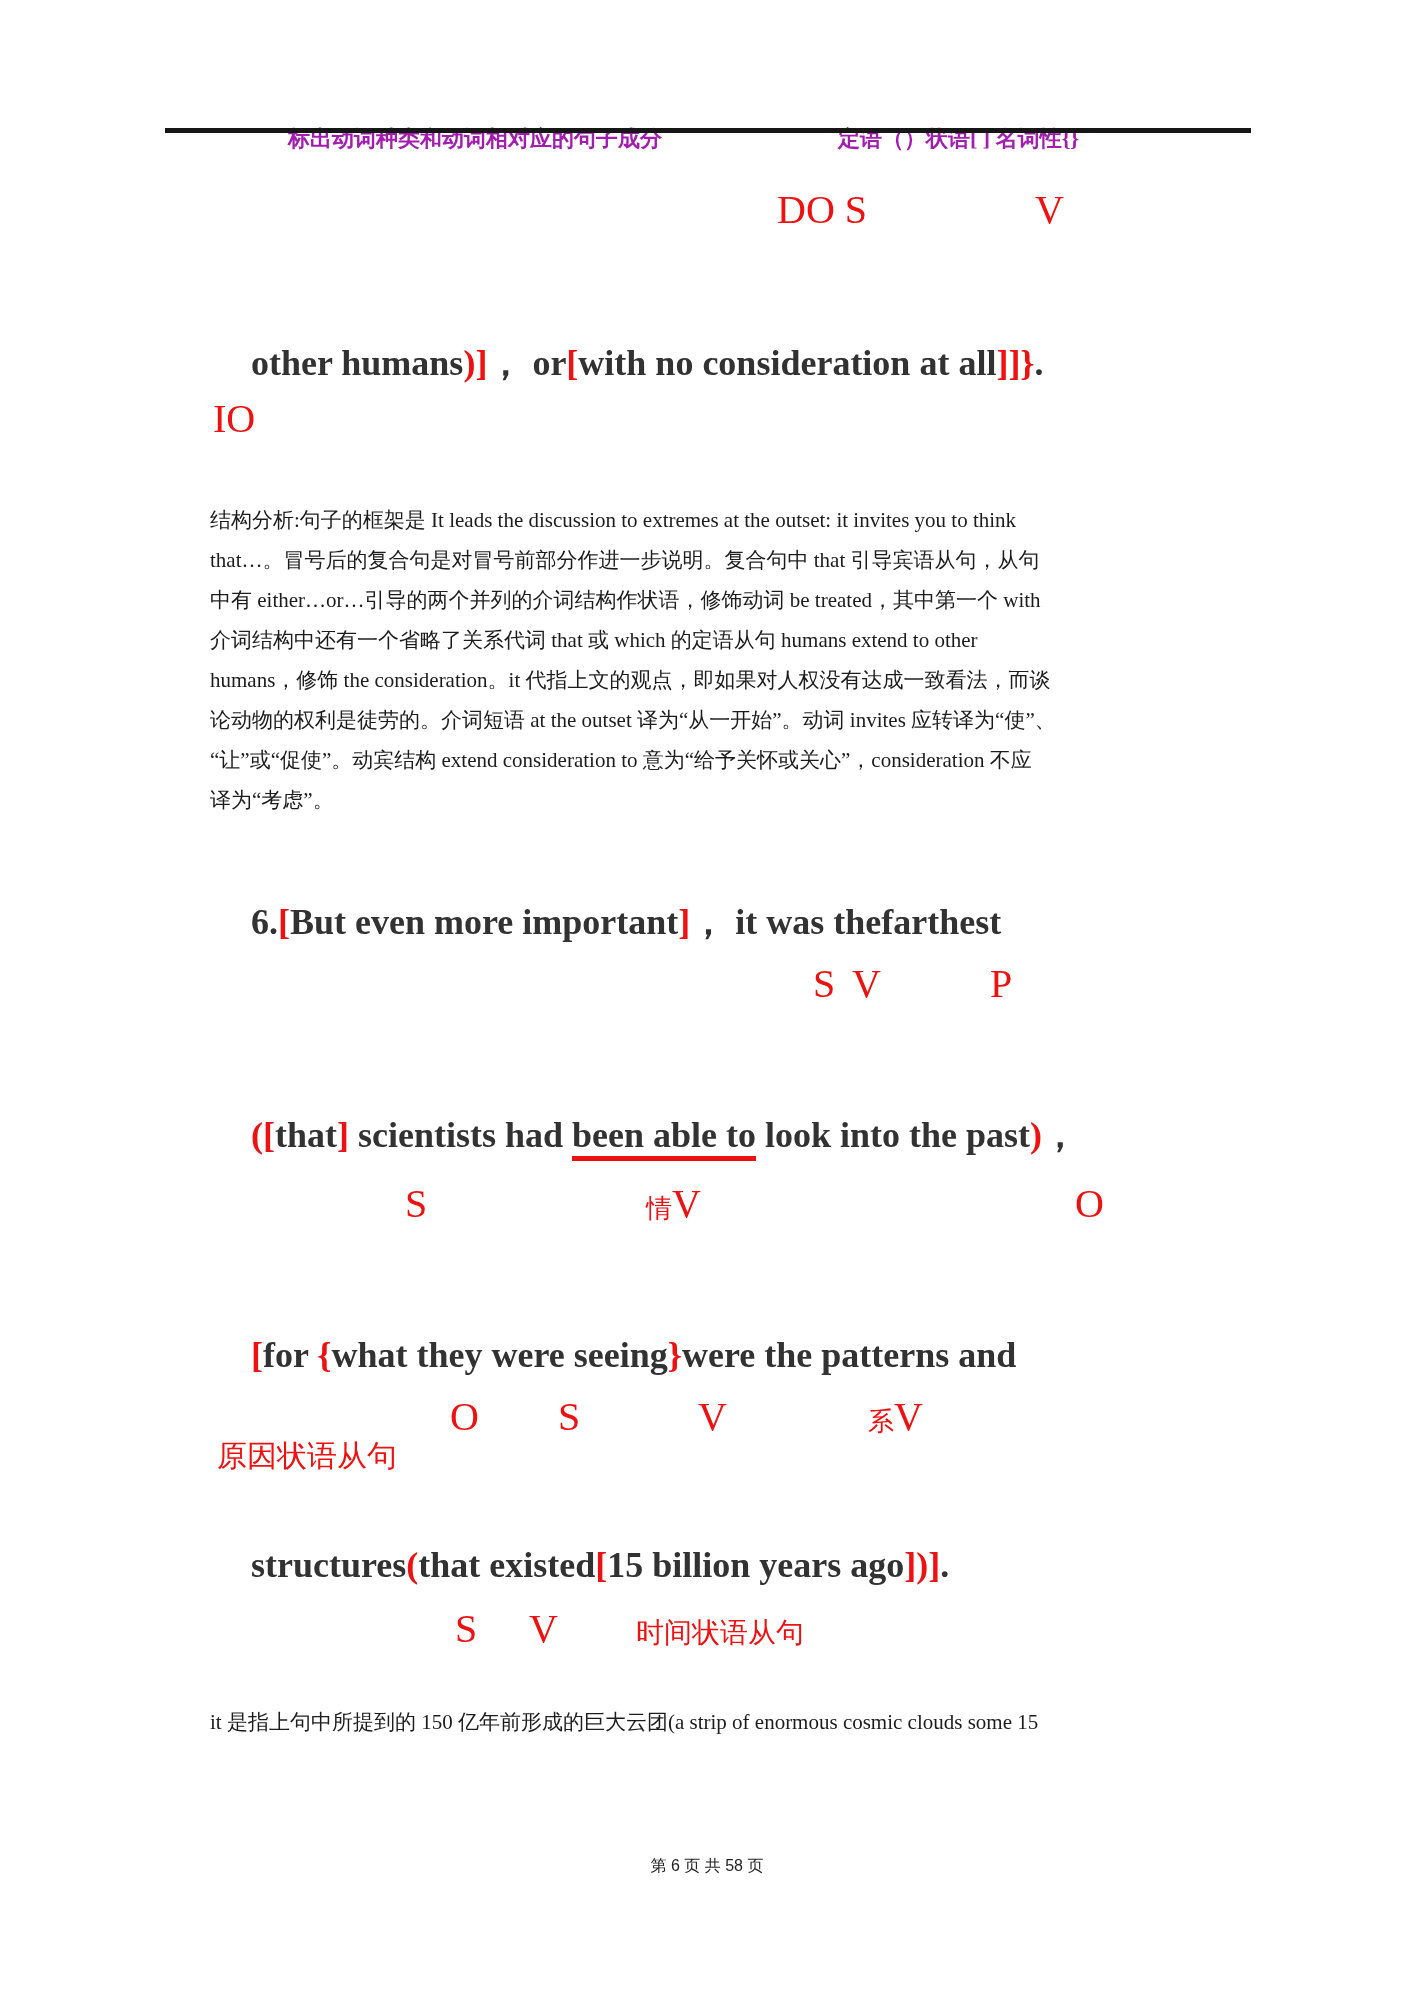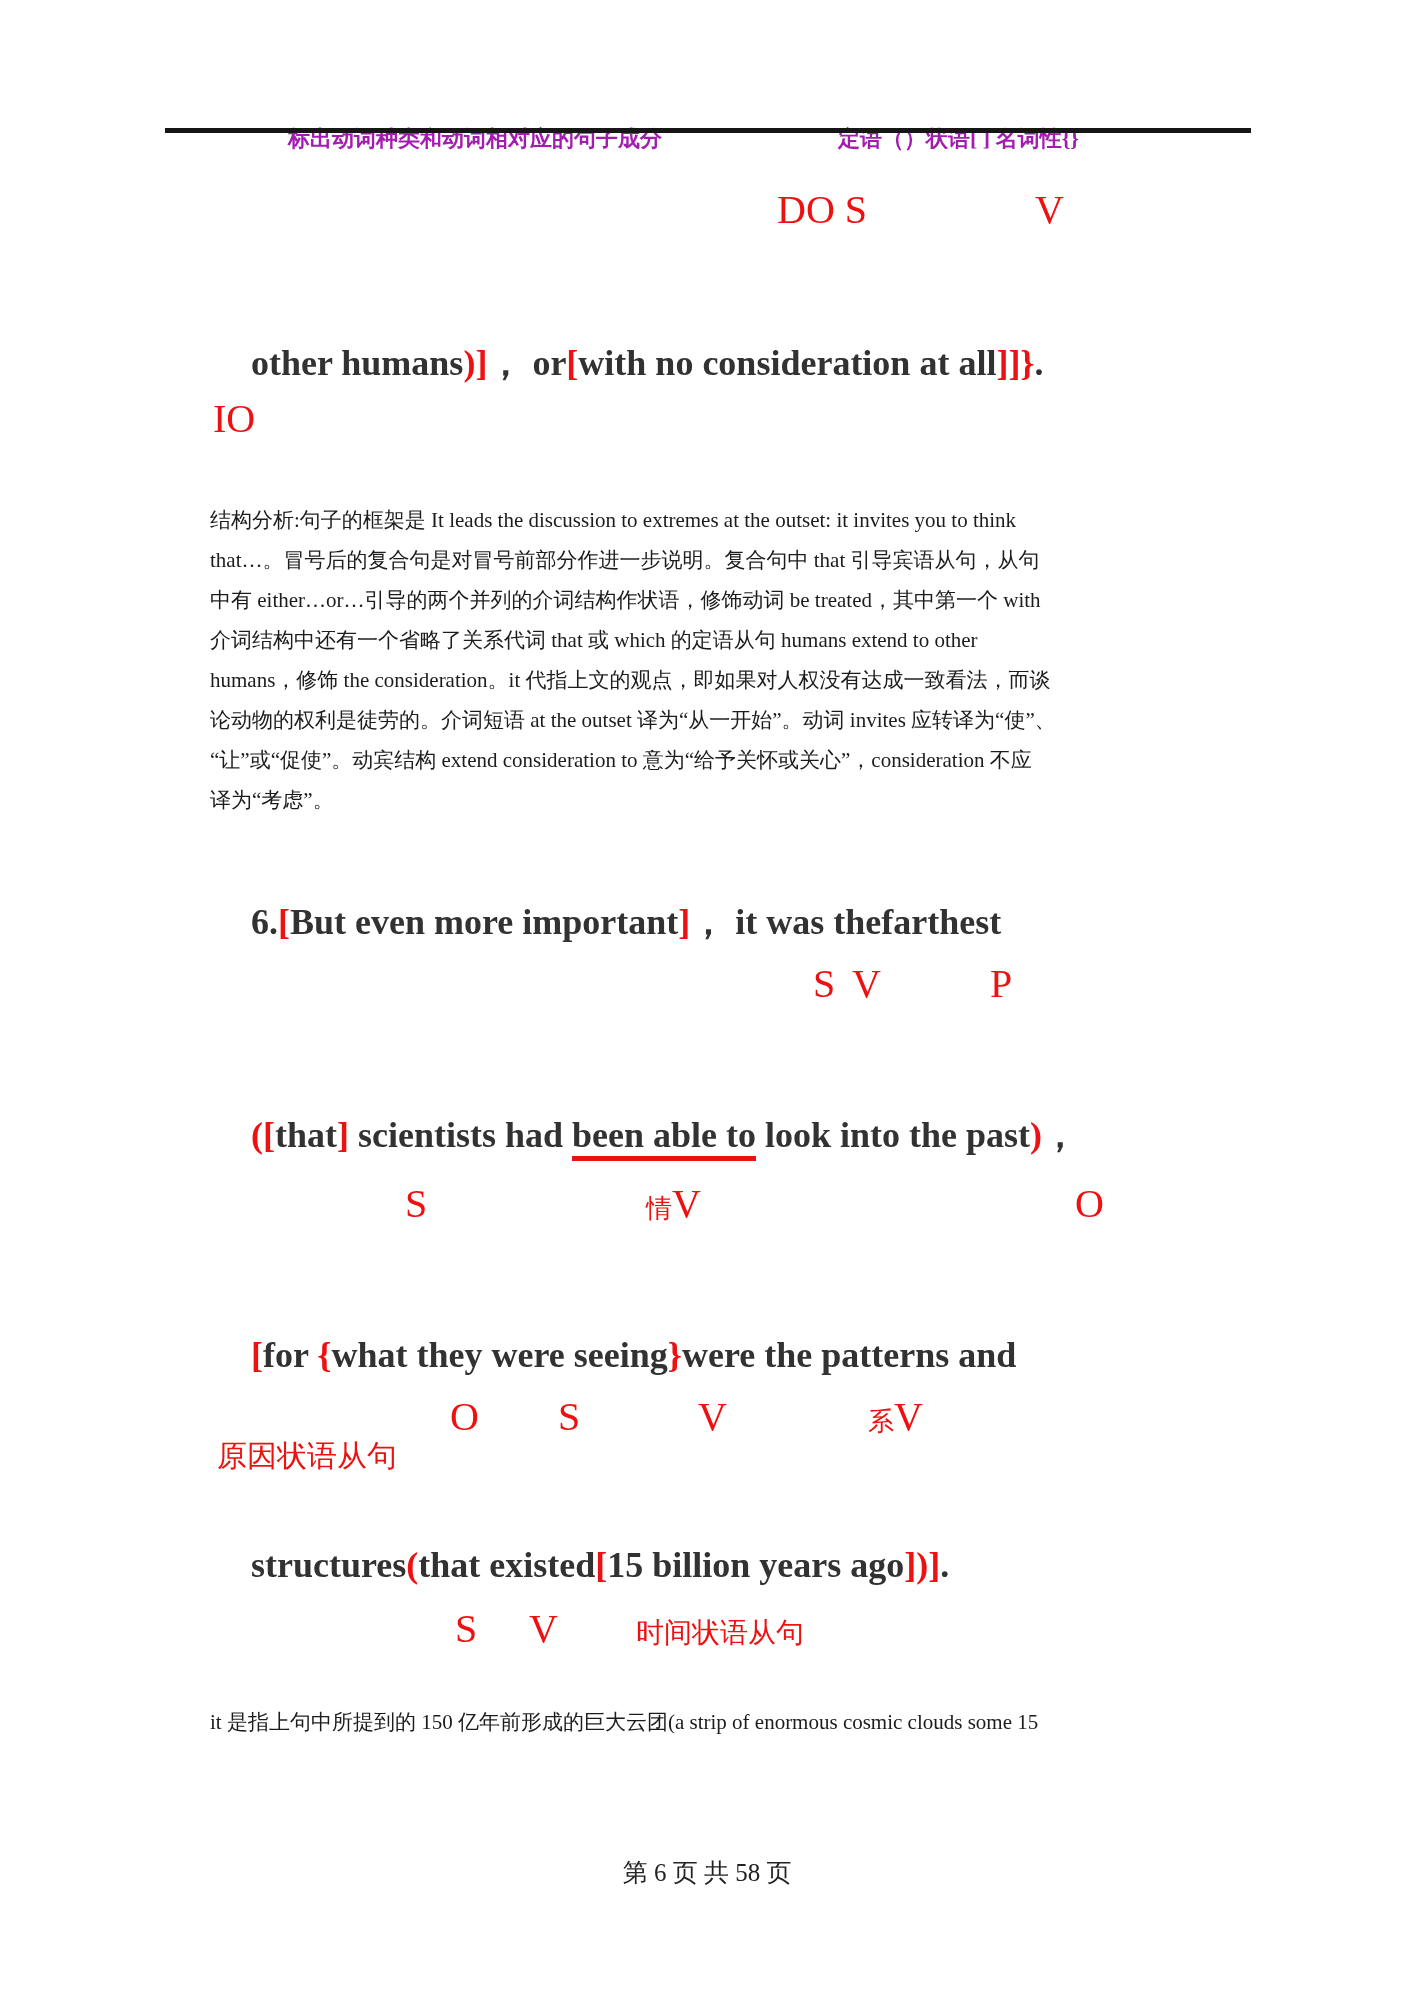--- a/index.html
+++ b/index.html
@@ -29,21 +29,21 @@
   }
   .sent .k { color:var(--bold-ink); }
   .sent .r { color:var(--red); }
   .sent .u { border-bottom:5px solid var(--red); padding-bottom:1px; }
   .para { position:absolute; left:210px; width:1010px; color:var(--ink); font-size:21px; }
   .para .ln { white-space:pre; }
   .para-40 .ln { line-height:40px; }
   .para-45 .ln { line-height:45px; }
   .footer {
     position:absolute; top:1856px; left:0; width:1414px; text-align:center;
-    font-size:25px; color:#222; font-family:Liberation Serif, serif;
+    font-size:16px; color:#222; font-family:Liberation Sans, sans-serif;
   }
 </style>
 </head>
 <body>
 
 <div class="page">
 
   <div class="hdr hdr-left">标出动词种类和动词相对应的句子成分</div>
   <div class="hdr hdr-right">定语（）状语[ ] 名词性{}</div>
   <div class="rule"></div>

